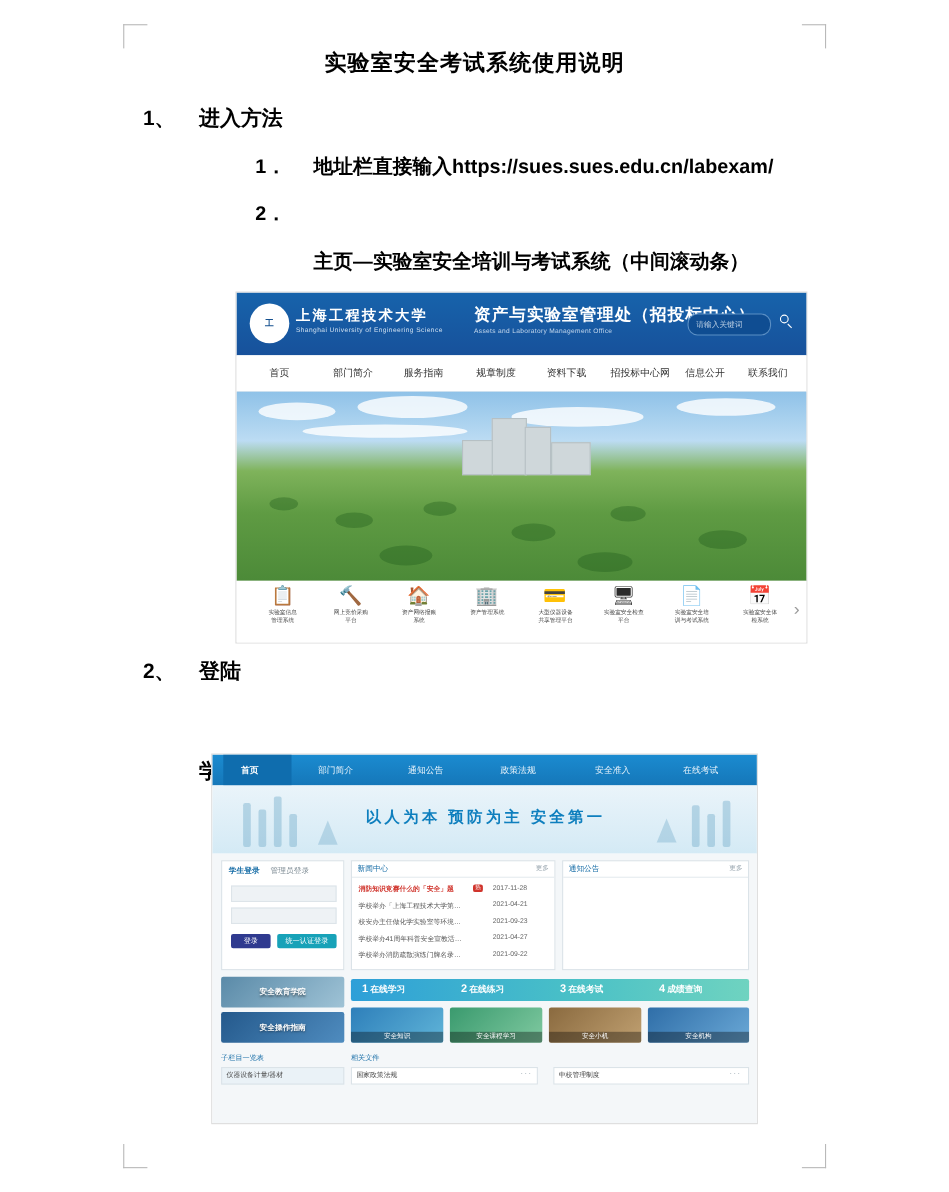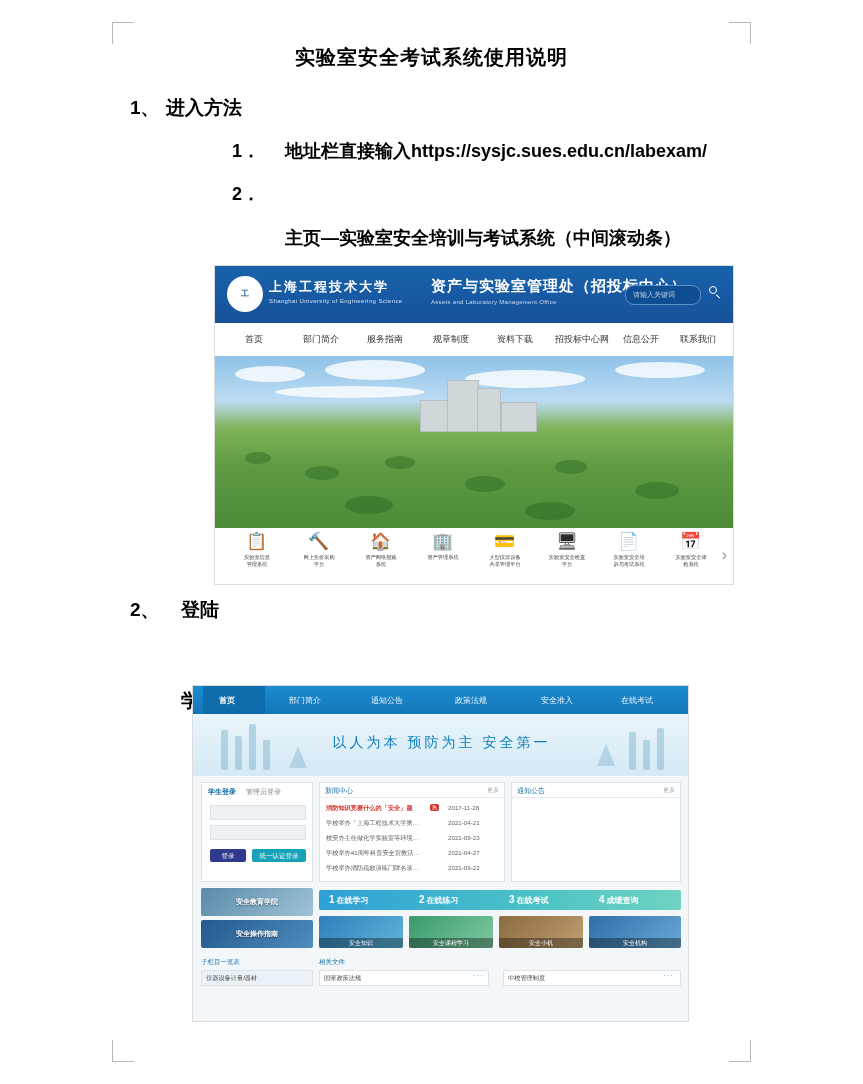--- a/index.html
+++ b/index.html
@@ -291,21 +291,21 @@
     width: 497px; height: 62px;
     background: linear-gradient(180deg,#eaf4fa 0%, #d4eaf5 100%);
     overflow: hidden;
   }
   .f2-banner .slogan {
     position: absolute;
     top: 20px;
     left: 0; width: 497px;
     text-align: center;
     font-size: 14px;
-    font-weight: normal;
+    font-weight: bold;
     color: #0e7fbe;
     letter-spacing: 3px;
     white-space: nowrap;
   }
   .f2-tube {
     position: absolute;
     background: rgba(120,175,205,.45);
     border-radius: 2px;
   }
   .f2-flask {
@@ -488,24 +488,24 @@
 <div class="crop br">
     <span class="h"></span>
     <span class="v"></span>
   </div>
 
 <div class="page">
 
   <div class="doc-title">实验室安全考试系统使用说明</div>
 
   <div class="num-marker" style="left:130px; top:95px;">1、</div>
-  <div class="num-item" style="left:166px; top:95px;">进入方法</div>
+  <div class="num-item" style="left:181px; top:95px;">进入方法</div>
 
   <div class="sub-marker" style="left:232px; top:139px;">1．</div>
-  <div class="sub-item" style="left:285px; top:139px;">地址栏直接输入https://sysjc.sues.edu.cn/labexam/</div>
+  <div class="sub-item" style="left:285px; top:139px;">地址栏直接输入https://sues.sues.edu.cn/labexam/</div>
 
   <div class="sub-marker" style="left:232px; top:182px;">2．</div>
   <div class="sub-item" style="left:285px; top:226px;">主页—实验室安全培训与考试系统（中间滚动条）</div>
 
   <div class="fig1">
 
     <div class="f1-topbar">
       <div class="f1-logo">工</div>
       <div class="f1-univ">上海工程技术大学</div>
       <div class="f1-univ-en">Shanghai University of Engineering Science</div>

